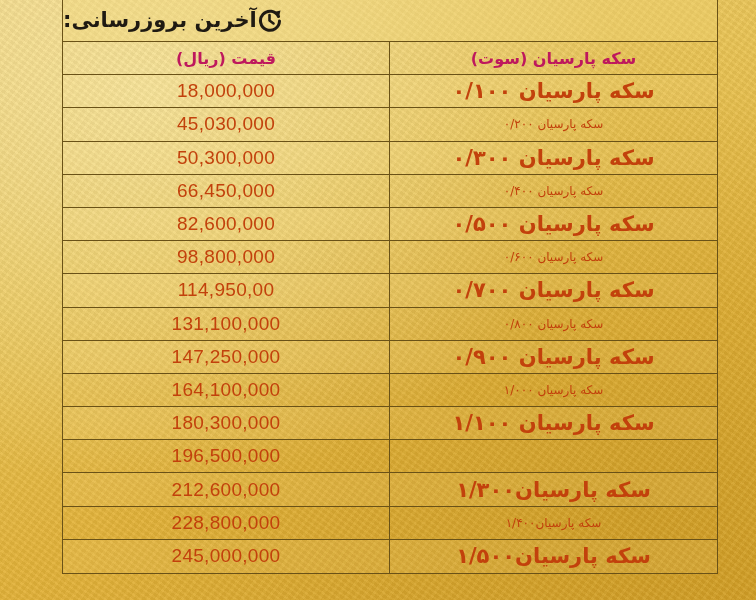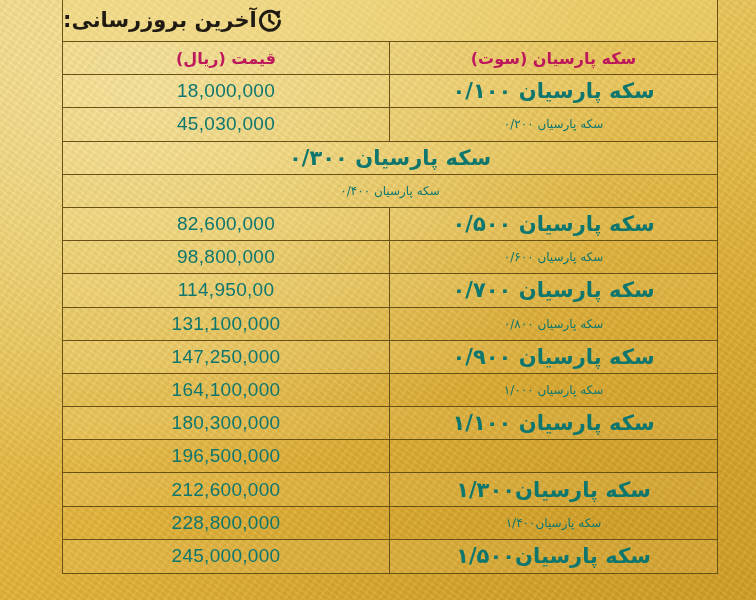--- a/index.html
+++ b/index.html
@@ -30,21 +30,21 @@
   .title-row .inner { display: flex; align-items: center; direction: rtl; }
   .title-text { font-weight: bold; font-size: 21px; color: #1f1a12; }
   .clock-icon { width: 26px; height: 26px; display: inline-block; }
   .row {
     display: flex; height: 33.2px; border-bottom: 1.5px solid #6a5217;
     box-sizing: border-box;
   }
   .row:last-child { border-bottom: none; }
   .cell {
     display: flex; align-items: center; justify-content: center;
-    box-sizing: border-box; color: #0f766e;
+    box-sizing: border-box; color: #c2410c;
   }
   .cell.price { width: 327px; border-right: 1.5px solid #6a5217; font-family: "Liberation Sans", sans-serif; font-size: 19px; letter-spacing: 0.3px; }
   .cell.name { flex: 1; direction: rtl; font-size: 12px; }
   .row.bold .cell.name { font-weight: bold; font-size: 21px; }
   .row.head .cell { color: #be185d; font-weight: bold; font-size: 16px; }
   .row.head .cell.price { font-family: "DejaVu Sans", sans-serif; direction: rtl; }
   .row:nth-child(even) { background: rgba(255,240,170,0.10); }
 </style>
 </head>
 <body>
@@ -72,23 +72,25 @@
     </div>
     <div class="row bold">
       <div class="cell price">18,000,000</div>
       <div class="cell name">سکه پارسیان ۰/۱۰۰</div>
     </div>
     <div class="row">
       <div class="cell price">45,030,000</div>
       <div class="cell name">سکه پارسیان ۰/۲۰۰</div>
     </div>
     <div class="row bold">
+      <div class="cell price">50,300,000</div>
       <div class="cell name">سکه پارسیان ۰/۳۰۰</div>
     </div>
     <div class="row">
+      <div class="cell price">66,450,000</div>
       <div class="cell name">سکه پارسیان ۰/۴۰۰</div>
     </div>
     <div class="row bold">
       <div class="cell price">82,600,000</div>
       <div class="cell name">سکه پارسیان ۰/۵۰۰</div>
     </div>
     <div class="row">
       <div class="cell price">98,800,000</div>
       <div class="cell name">سکه پارسیان ۰/۶۰۰</div>
     </div>

